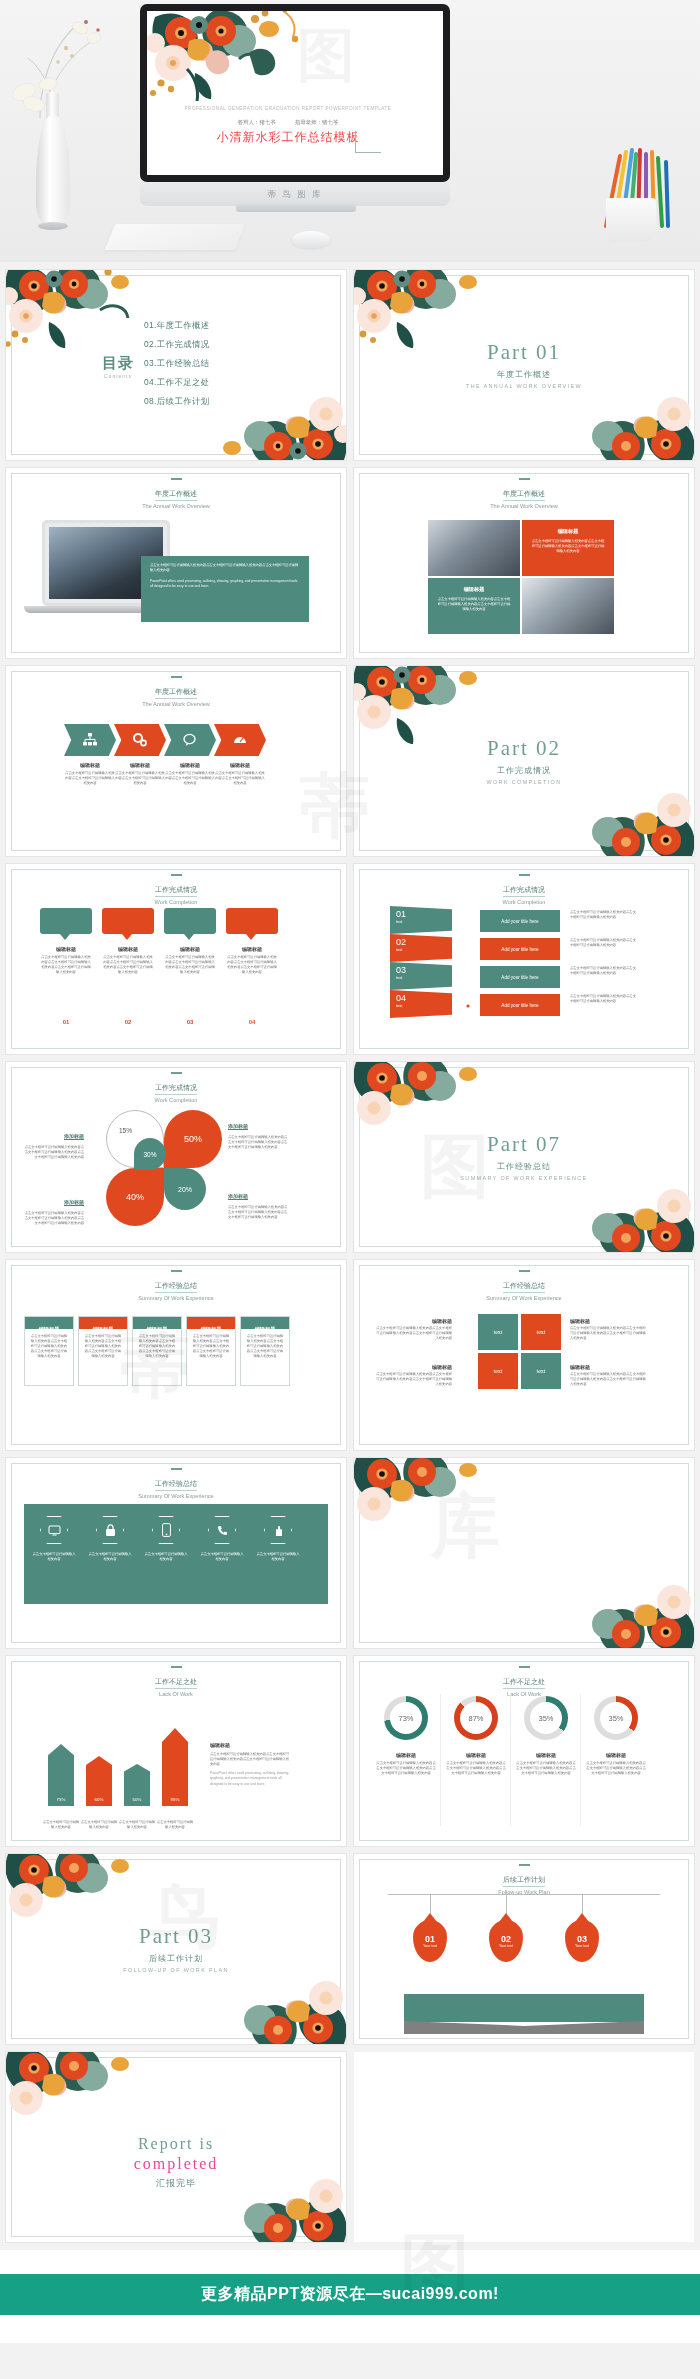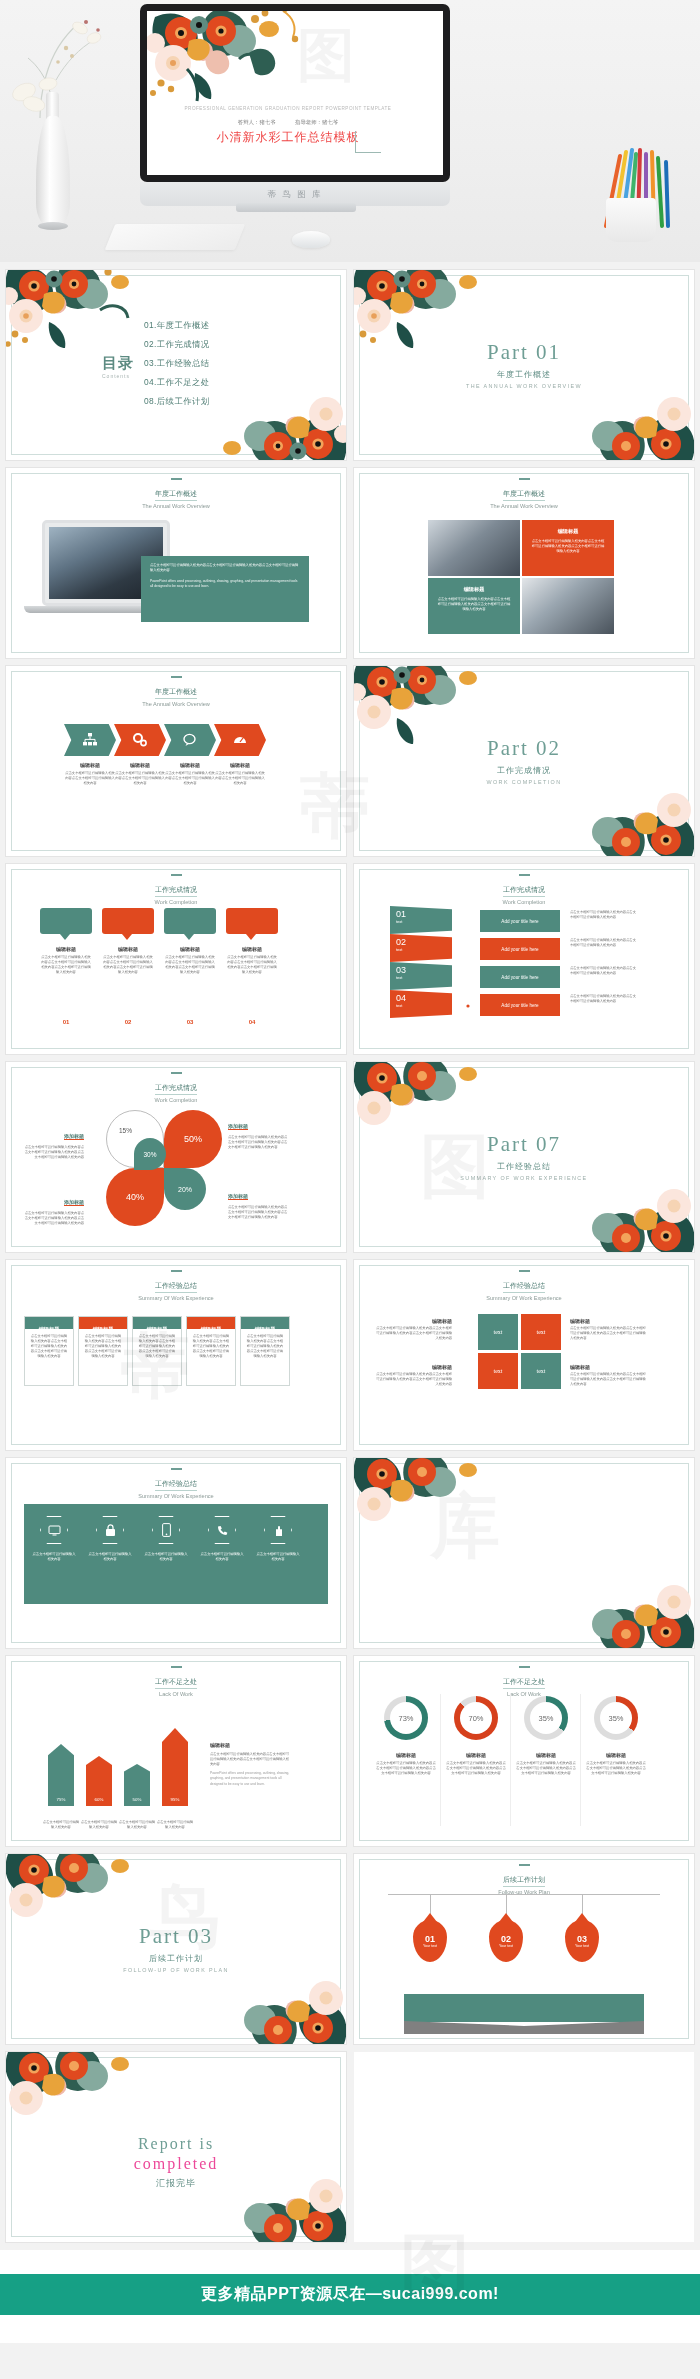--- a/index.html
+++ b/index.html
@@ -88,21 +88,21 @@
   .sec-head .cn{font-size:7px;color:#4f7d74;border-bottom:1px solid #b9d2cd;display:inline-block;padding-bottom:1px;}
   .sec-head .en{font-size:5.6px;color:#8b9a97;margin-top:2px;}
 
   
   .part-wrap{position:absolute;left:0;right:0;top:70px;text-align:center;}
   .part-title{font-family:"Liberation Serif",serif;font-size:21px;color:#6f9e95;letter-spacing:2px;}
   .part-cn{font-size:8px;color:#5d8b82;margin-top:4px;letter-spacing:1px;}
   .part-en{font-size:5.4px;color:#9bada9;margin-top:3px;letter-spacing:1.4px;}
 
   
-  .toc-label{position:absolute;left:96px;top:84px;text-align:left;}
+  .toc-label{position:absolute;left:96px;top:84px;text-align:center;}
   .toc-label .cn{font-size:15px;color:#5d8b82;font-weight:bold;letter-spacing:1px;}
   .toc-label .en{font-size:5px;color:#a7b3b1;letter-spacing:1px;}
   .toc-list{position:absolute;left:138px;top:50px;}
   .toc-list li{list-style:none;font-size:8.4px;color:#4f7d74;margin-bottom:8px;letter-spacing:.4px;}
 
   
   .tiny{font-size:3.3px;line-height:1.55;color:#6d6d6d;}
   .tinyw{font-size:3.3px;line-height:1.55;color:#fff;}
   .lbl{font-size:5px;font-weight:bold;color:#4a4a4a;}
   .lblw{font-size:5.2px;font-weight:bold;color:#fff;}
@@ -843,21 +843,21 @@
       <div class="slide-inner"></div>
       <div class="sec-head">
         <div class="bar"></div>
         <div class="cn">工作不足之处</div>
         <div class="en">Lack Of Work</div>
       </div>
       <div class="donut" style="left:30px;background:conic-gradient(#2f7d6e 0 73%, #ddd 73% 100%);">
             <div class="hole">73%</div>
           </div>
       <div class="donut" style="left:100px;background:conic-gradient(#d6401c 0 87%, #ddd 87% 100%);">
-            <div class="hole">70%</div>
+            <div class="hole">87%</div>
           </div>
       <div class="donut" style="left:170px;background:conic-gradient(#2f7d6e 0 35%, #ddd 35% 100%);">
             <div class="hole">35%</div>
           </div>
       <div class="donut" style="left:240px;background:conic-gradient(#d6401c 0 35%, #ddd 35% 100%);">
             <div class="hole">35%</div>
           </div>
       <div style="position:absolute;left:22px;top:96px;width:60px;text-align:center;">
             <div class="lbl">编辑标题</div>
             <div class="tiny" style="margin-top:3px">点击文本框即可进行编辑输入相关内容点击文本框即可进行编辑输入相关内容点击文本框即可进行编辑输入相关内容</div>

